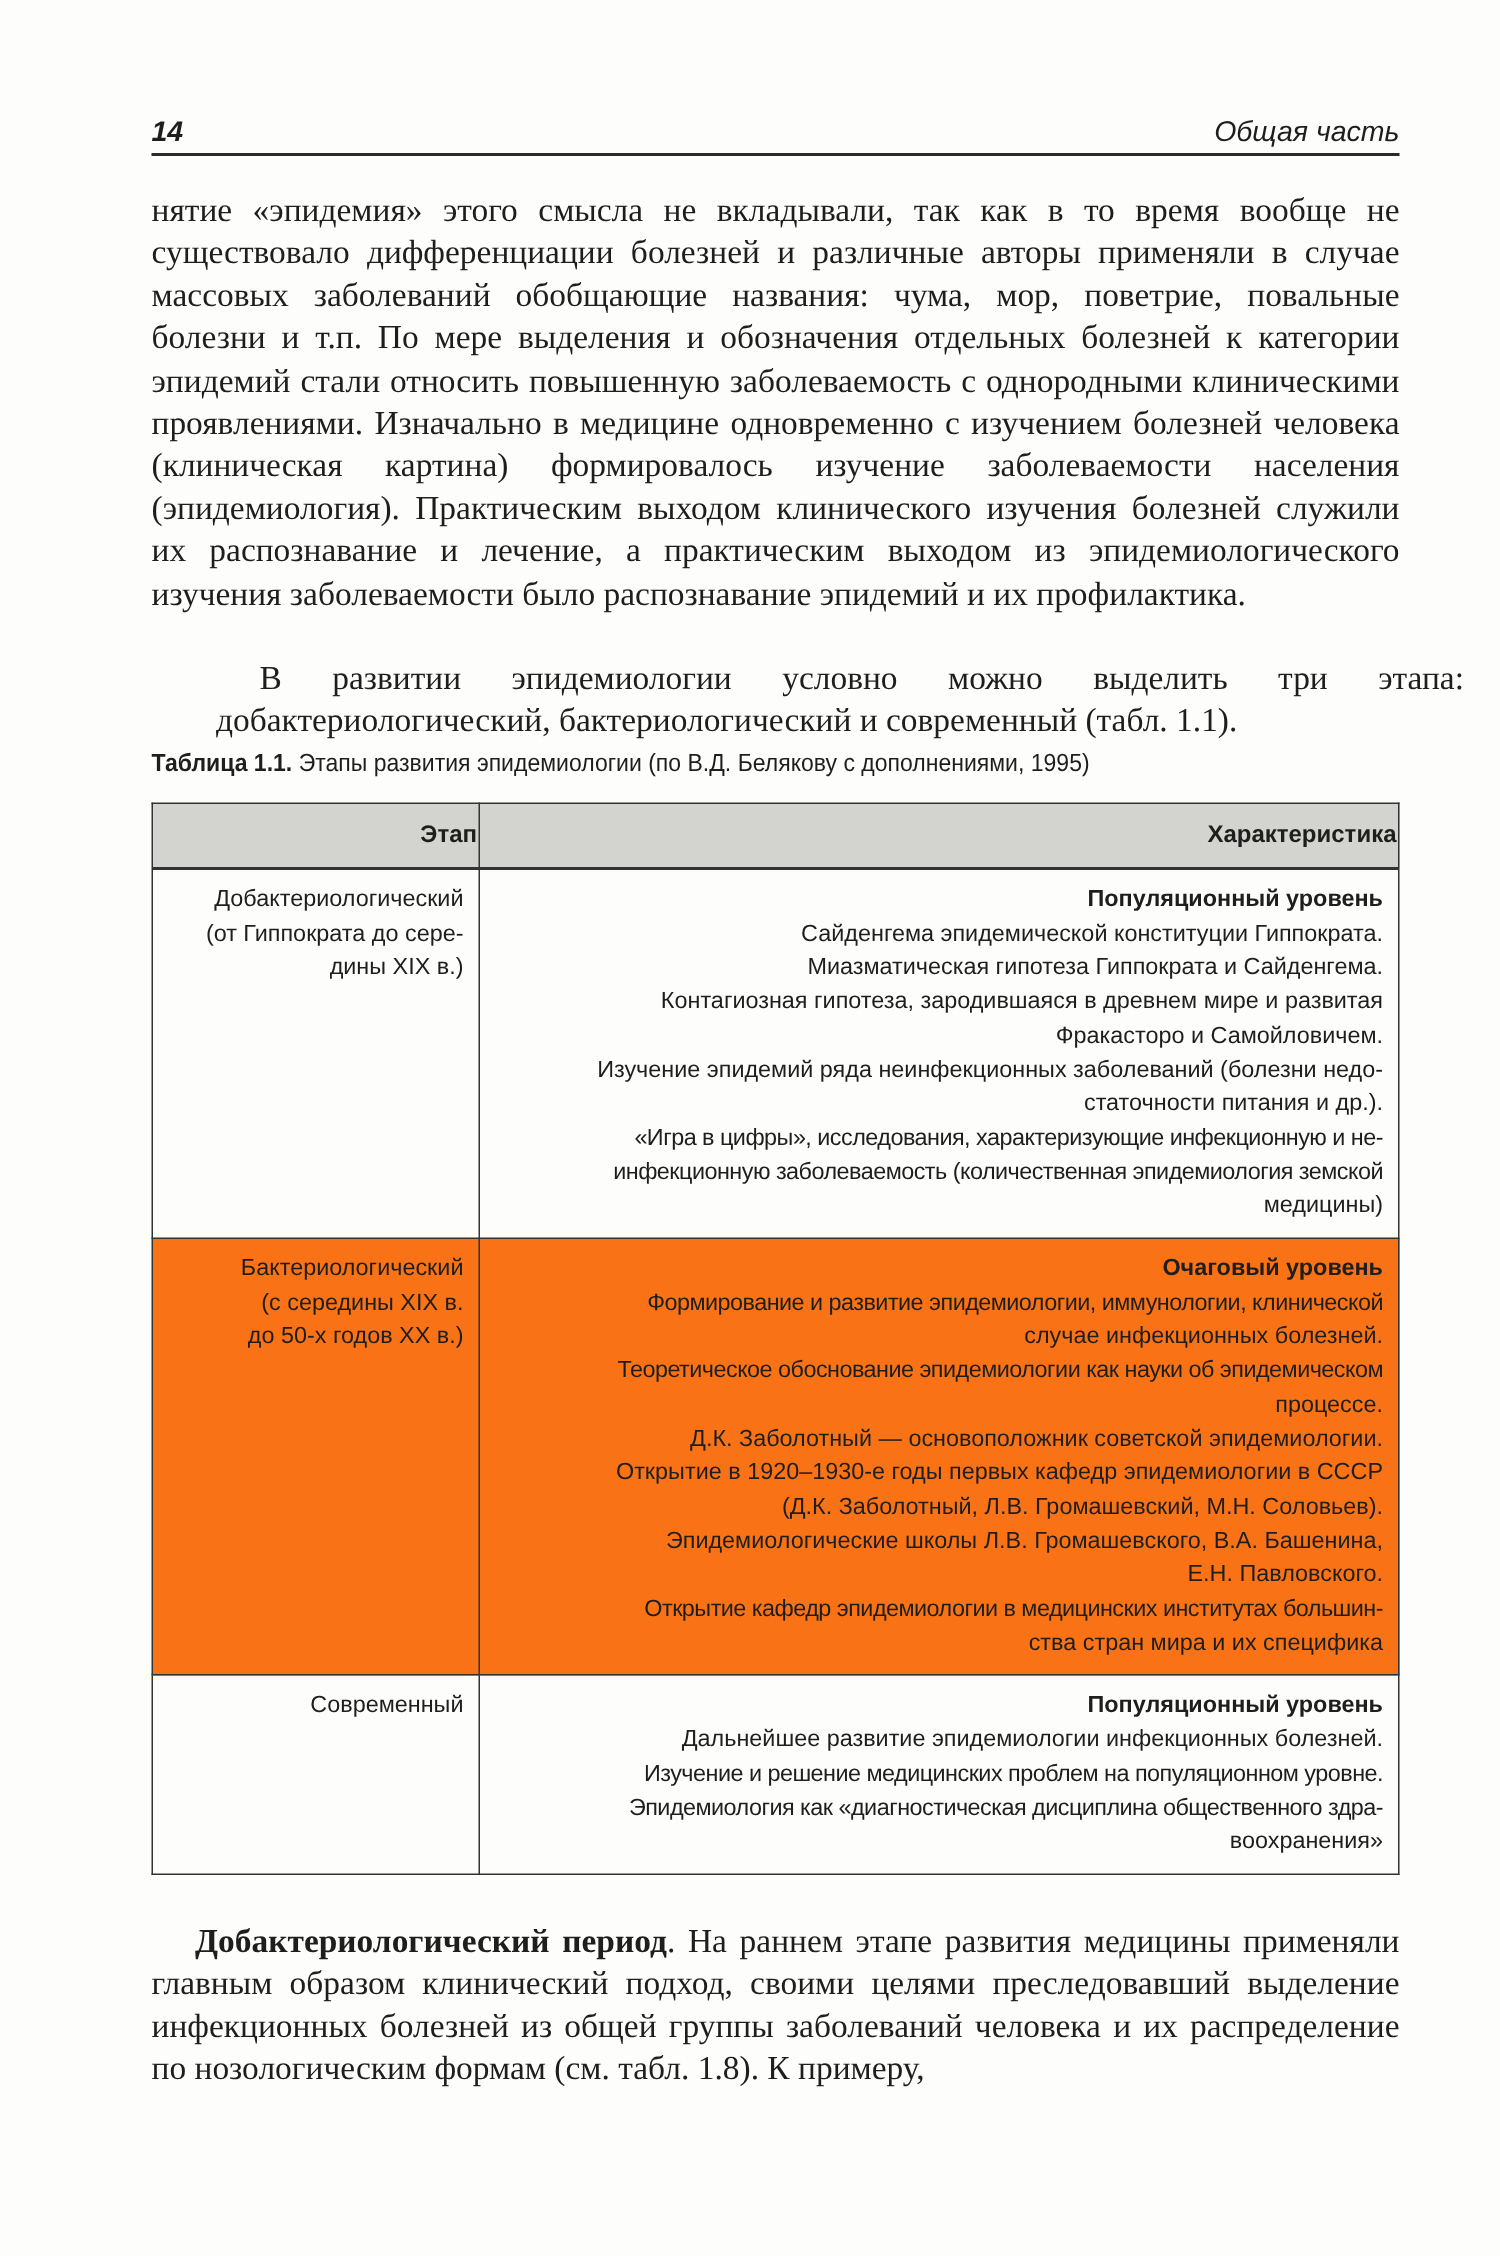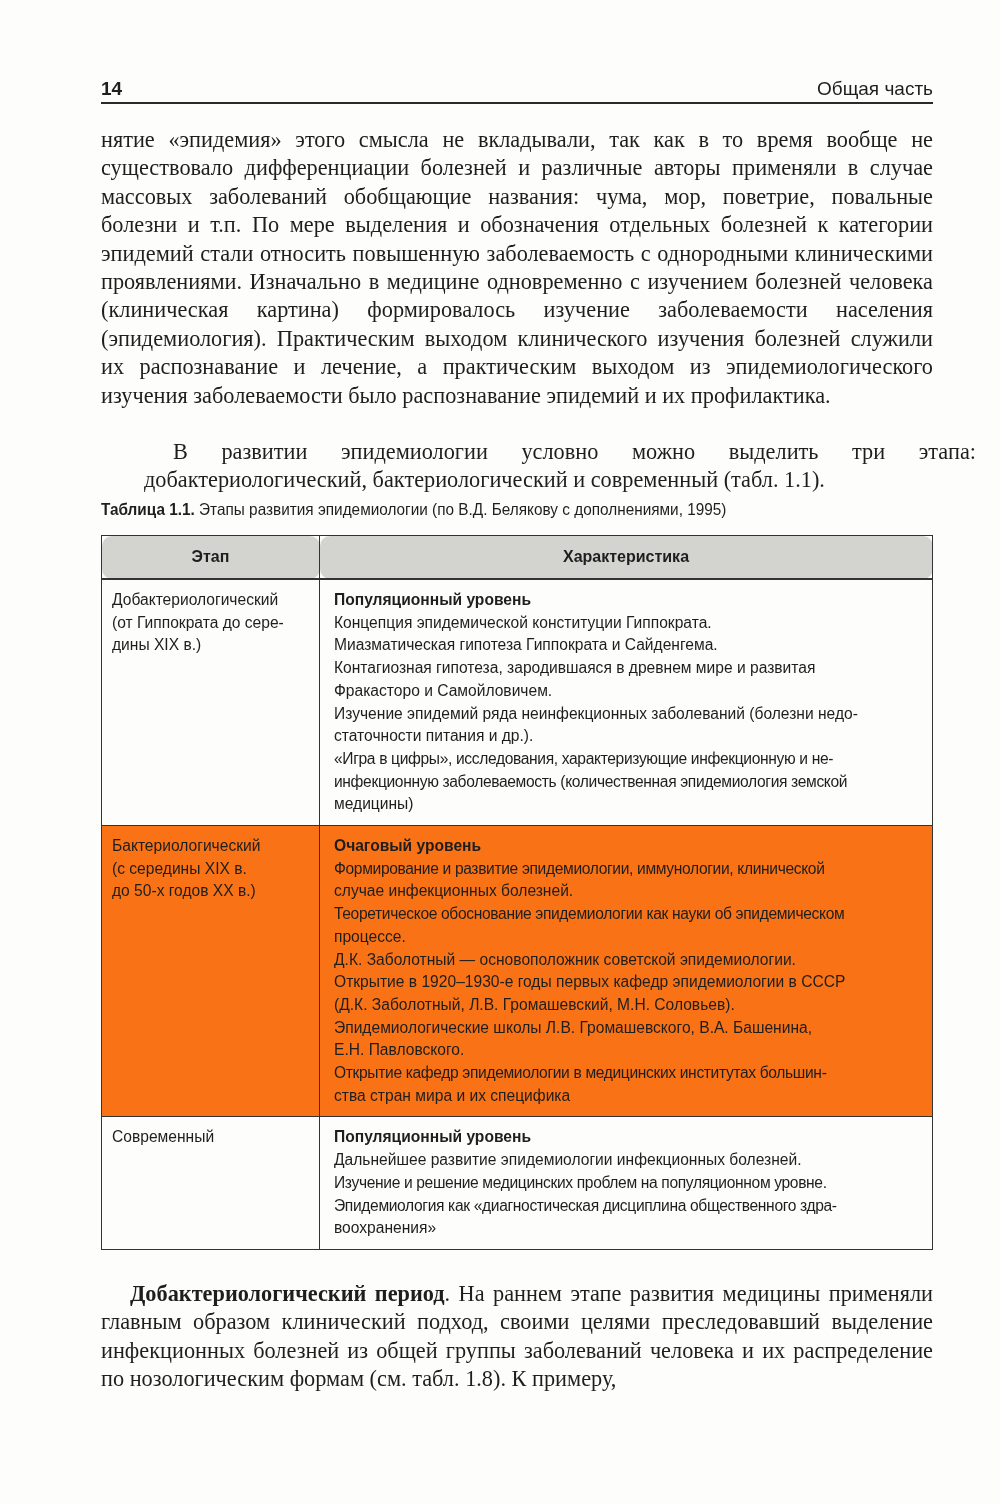--- a/index.html
+++ b/index.html
@@ -9,20 +9,21 @@
     position: relative;
     overflow: hidden;
     color: #1e1e1e;
   }
   .page { position: absolute; left: 101px; top: 0; width: 832px; }
   .running-head {
     position: absolute; top: 76px; left: 0; width: 832px; height: 26px;
     border-bottom: 2px solid #2a2a2a;
     font-family: "Liberation Sans", sans-serif;
     font-size: 19px;
+    font-style: italic;
   }
   .running-head .pnum { position: absolute; left: 0; top: 2px; font-weight: bold; font-stretch: condensed; }
   .running-head .section { position: absolute; right: 0; top: 2px; }
   .body-text {
     position: absolute; left: 0; width: 832px;
     font-family: "Liberation Serif", serif;
     font-size: 22.3px;
     line-height: 28.4px;
     text-align: justify;
     margin: 0;
@@ -42,31 +43,29 @@
   table.stages {
     position: absolute; left: 0; top: 535px; width: 832px;
     border-collapse: collapse;
     font-family: "Liberation Sans", sans-serif;
     font-size: 15.6px;
     line-height: 22.7px;
   }
   table.stages th, table.stages td {
     border: 1.5px solid #333;
     vertical-align: top;
-    text-align: left;
+    text-align: right;
   }
   table.stages th {
     background: #d3d3cf;
     height: 40px;
     font-weight: bold;
-    text-align: center;
     vertical-align: middle;
     font-size: 16px;
     border-bottom: 2px solid #333;
-    border-radius: 10px;
   }
   table.stages td.stage { width: 197px; padding: 9px 10px 9px 10px; }
   table.stages td.desc { padding: 9px 10px 9px 14px; }
   tr.shaded td { background: #f97316; }
   .lvl { font-weight: bold; display: block; }
   .line { display: block; }
   .cond { letter-spacing: -0.35px; }
 </style>
 </head>
 <body>
@@ -95,21 +94,21 @@
     </thead>
     <tbody>
       <tr>
         <td class="stage">
           <span class="line">Добактериологический</span>
           <span class="line">(от Гиппократа до сере-</span>
           <span class="line">дины XIX в.)</span>
         </td>
         <td class="desc">
           <span class="lvl">Популяционный уровень</span>
-          <span class="line">Концепция эпидемической конституции Гиппократа.</span>
+          <span class="line">Сайденгема эпидемической конституции Гиппократа.</span>
           <span class="line">Миазматическая гипотеза Гиппократа и Сайденгема.</span>
           <span class="line">Контагиозная гипотеза, зародившаяся в древнем мире и развитая</span>
           <span class="line">Фракасторо и Самойловичем.</span>
           <span class="line">Изучение эпидемий ряда неинфекционных заболеваний (болезни недо-</span>
           <span class="line">статочности питания и др.).</span>
           <span class="line cond">«Игра в цифры», исследования, характеризующие инфекционную и не-</span>
           <span class="line cond">инфекционную заболеваемость (количественная эпидемиология земской</span>
           <span class="line">медицины)</span>
         </td>
       </tr>

